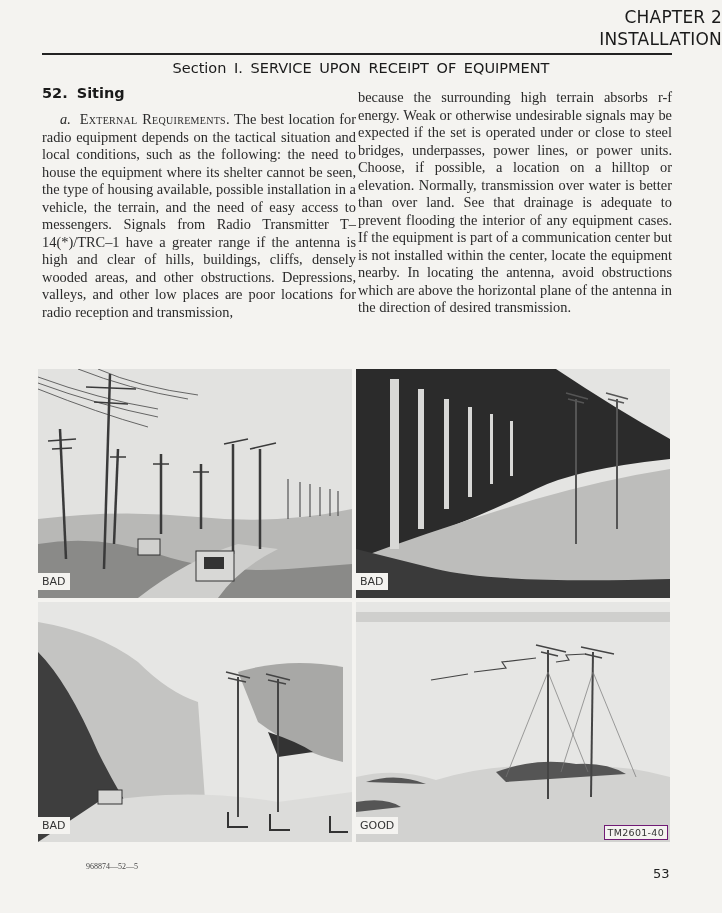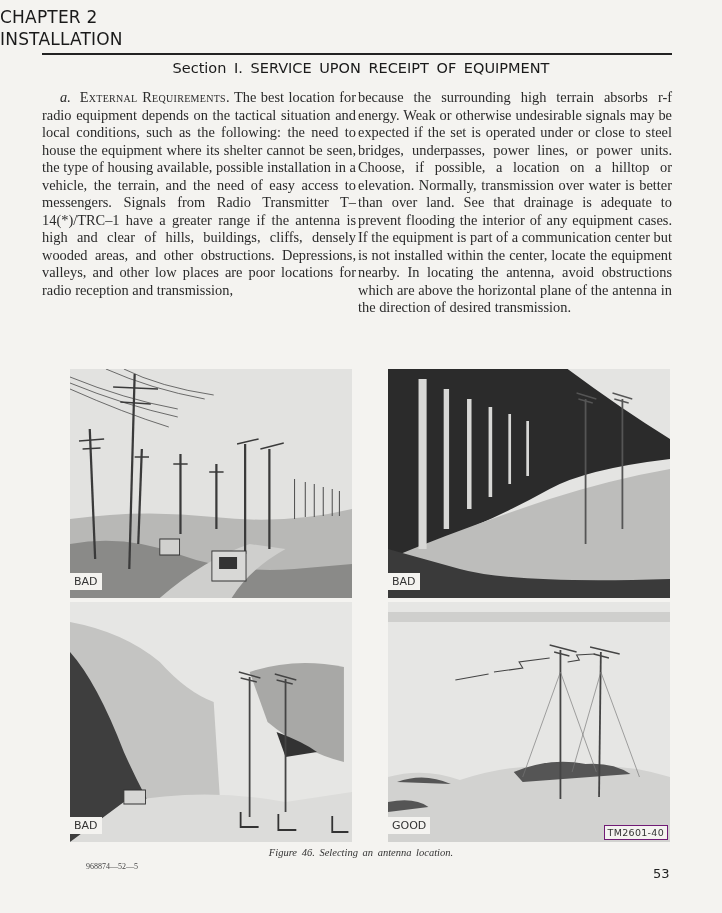--- a/index.html
+++ b/index.html
@@ -3,21 +3,21 @@
   <meta charset="utf-8">
   <style>
     html, body { margin: 0; padding: 0; }
     body {
       width: 722px; height: 913px; position: relative; overflow: hidden;
       background: #f4f3f0; color: #1f1f1f;
       font-family: "DejaVu Serif", "Liberation Serif", serif;
     }
     .page { position: absolute; inset: 0; }
     .chapter {
-      position: absolute; left: 0; width: 722px; top: 6px; text-align: left;
+      position: absolute; left: 0; width: 722px; top: 6px; text-align: right;
       font-family: "DejaVu Sans", "Liberation Sans", sans-serif;
       font-size: 17px; line-height: 22px; letter-spacing: 0.2px; color: #1a1a1a;
     }
     .rule {
       position: absolute; left: 42px; width: 630px; top: 53px; height: 2px; background: #222;
     }
     .section-title {
       position: absolute; left: 0; width: 722px; top: 58px; text-align: center;
       font-family: "DejaVu Sans", "Liberation Sans", sans-serif;
       font-size: 14.5px; line-height: 20px; color: #1a1a1a; word-spacing: 3px;
@@ -36,21 +36,21 @@
     }
     .para-heading .num { margin-right: 9px; }
     .fig-ref { padding-left: 48px; line-height: 17px; margin-bottom: 11px; }
     .text { text-align: justify; margin-top: 9px; }
     .text .indent { display: inline-block; width: 18px; }
     .smallcaps { font-variant: small-caps; letter-spacing: 0.3px; }
     .figure {
       position: absolute; left: 38px; top: 369px; width: 632px; height: 473px;
       display: grid; grid-template-columns: 314px 314px; grid-template-rows: 229px 240px; gap: 4px;
     }
-    .panel { position: relative; overflow: hidden; background: #bef264; margin-left: 32px; }
+    .panel { position: relative; overflow: hidden; background: #bef264; }
     .panel svg { position: absolute; inset: 0; width: 100%; height: 100%; }
     .panel-label {
       position: absolute; left: 0; bottom: 8px;
       background: #f4f3f0; color: #333;
       font-family: "DejaVu Sans", "Liberation Sans", sans-serif;
       font-size: 11px; padding: 2px 4px;
     }
     .code-label {
       position: absolute; right: 2px; bottom: 2px;
       background: #f4f3f0; border: 1px solid #701a75; color: #333;
@@ -81,20 +81,23 @@
   <div class="chapter">
     <div>CHAPTER 2</div>
     <div>INSTALLATION</div>
   </div>
 
   <div class="rule"></div>
 
   <div class="section-title">Section I.  SERVICE UPON RECEIPT OF EQUIPMENT</div>
 
   <div class="col left">
+    <div class="para-heading">
+      <span class="num">52.</span><span>Siting</span>
+    </div>
     <div class="text">
       <span class="indent"></span><i>a.</i>&nbsp;&nbsp;<span class="smallcaps">External Requirements.</span>
       <span>The best location for radio equipment depends on the tactical situation and local conditions, such as the following: the need to house the equipment where its shelter cannot be seen, the type of housing available, possible installation in a vehicle, the terrain, and the need of easy access to messengers. Signals from Radio Transmitter T–14(*)/TRC–1 have a greater range if the antenna is high and clear of hills, buildings, cliffs, densely wooded areas, and other obstructions. Depressions, valleys, and other low places are poor locations for radio reception and transmission,</span>
     </div>
   </div>
 
   <div class="col right">
     <div class="text">because the surrounding high terrain absorbs r-f energy. Weak or otherwise undesirable signals may be expected if the set is operated under or close to steel bridges, underpasses, power lines, or power units. Choose, if possible, a location on a hilltop or elevation. Normally, transmission over water is better than over land. See that drainage is adequate to prevent flooding the interior of any equipment cases. If the equipment is part of a communication center but is not installed within the center, locate the equipment nearby. In locating the antenna, avoid obstructions which are above the horizontal plane of the antenna in the direction of desired transmission.</div>
   </div>
 
@@ -230,16 +233,15 @@
           <path d="M75 78 L112 72"></path>
           <path d="M118 70 L150 66 L146 60 L180 56"></path>
           <path d="M200 60 L213 58 L210 53 L230 52"></path>
         </g>
       </svg>
       <div class="panel-label">GOOD</div>
       <div class="code-label">TM2601-40</div>
     </div>
   </div>
 
-  <div class="caption">Figure 46.  Selecting an antenna location.</div>
   <div class="print-code">968874—52—5</div>
   <div class="page-number">53</div>
 </div>
 
 </body></html>

